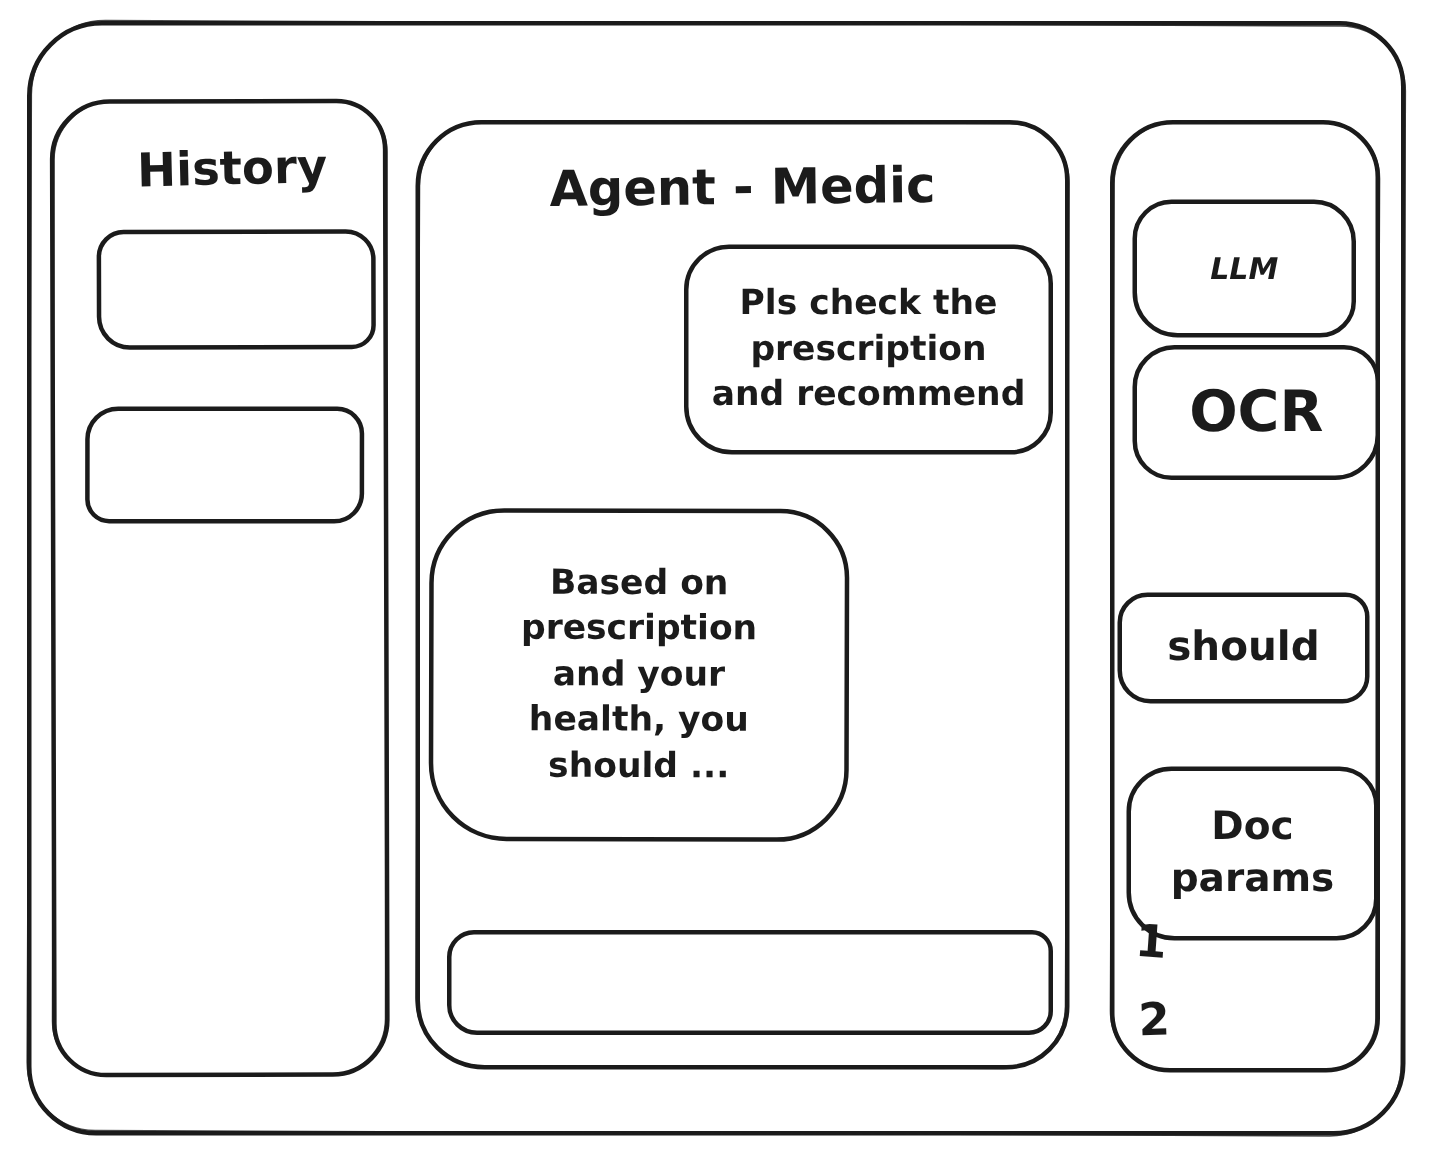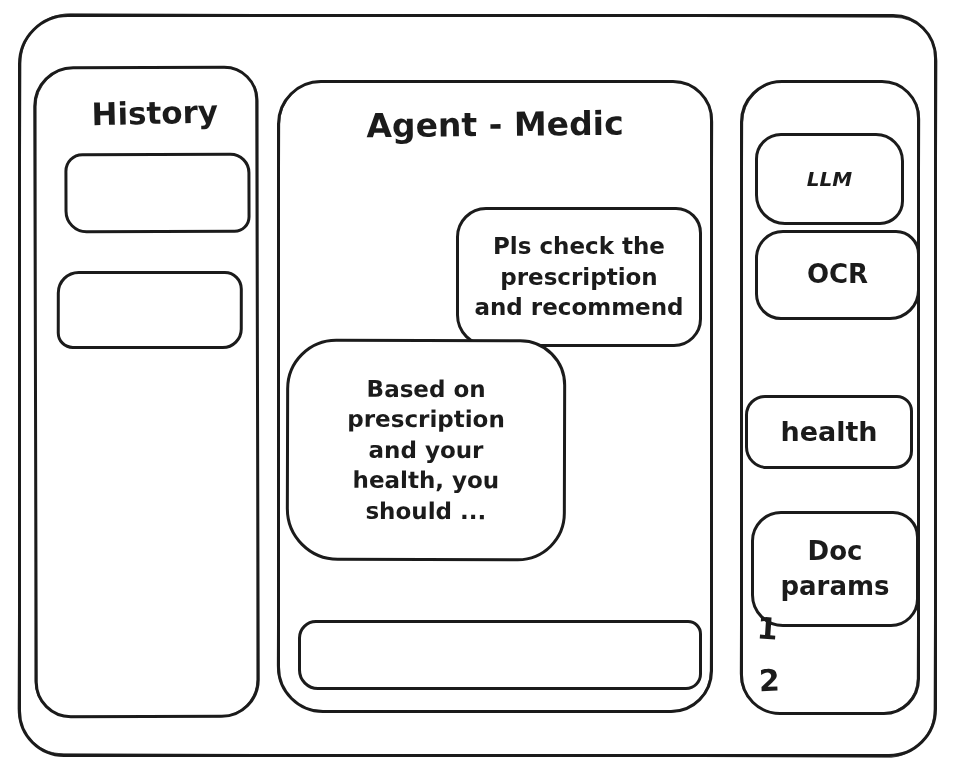--- a/index.html
+++ b/index.html
@@ -77,21 +77,20 @@
     border:3px solid var(--ink);
     background:#fff;
     display:flex; align-items:center; justify-content:center;
     text-align:center;
     white-space:pre-line;
     font-size:23px; font-weight:600; line-height:1.32;
   }
   .bubble.user{
     left:176px; top:80px; width:246px; height:140px;
     border-radius:30px 26px 28px 32px;
-    margin-top:44px;
   }
   .bubble.assistant{
     left:6px; top:256px; width:280px; height:222px;
     border-radius:50px 46px 48px 52px;
     transform:rotate(.15deg);
   }
   .chat-input{
     position:absolute;
     left:18px; top:537px; width:404px; height:70px;
     border:3px solid var(--ink);
@@ -118,21 +117,21 @@
     cursor:pointer;
   }
   .tool-button.llm{
     left:12px; top:34px; width:149px; height:92px;
     border-radius:26px 28px 24px 30px;
     font-size:20px; font-style:italic;margin-top:16px;
   }
   .tool-button.ocr{
     left:12px; top:147px; width:165px; height:90px;
     border-radius:28px 24px 30px 26px;
-    font-size:26px;
+    font-size:38px;
   }
   .tool-button.params{
     left:2px; top:312px; width:168px; height:74px;
     border-radius:20px 16px 18px 22px;
     font-size:27px; font-weight:600;
   }
   .tool-button.doc{
     left:8px; top:428px; width:168px; height:116px;
     border-radius:30px 26px 28px 32px;
     font-size:26px;
@@ -170,19 +169,19 @@
 prescription
 and your
 health, you
 should ...</div>
     <input class="chat-input" type="text" placeholder="" style="">
   </div>
 
   <div class="sketch tools-panel double">
     <div class="tool-button llm">LLM</div>
     <div class="tool-button ocr">OCR</div>
-    <div class="tool-button params">health</div>
+    <div class="tool-button params">should</div>
     <div class="tool-button doc">Doc params</div>
     <div class="doc-note n1">1</div>
     <div class="doc-note n2">2</div>
   </div>
 
 </div>
 
 </body></html>

